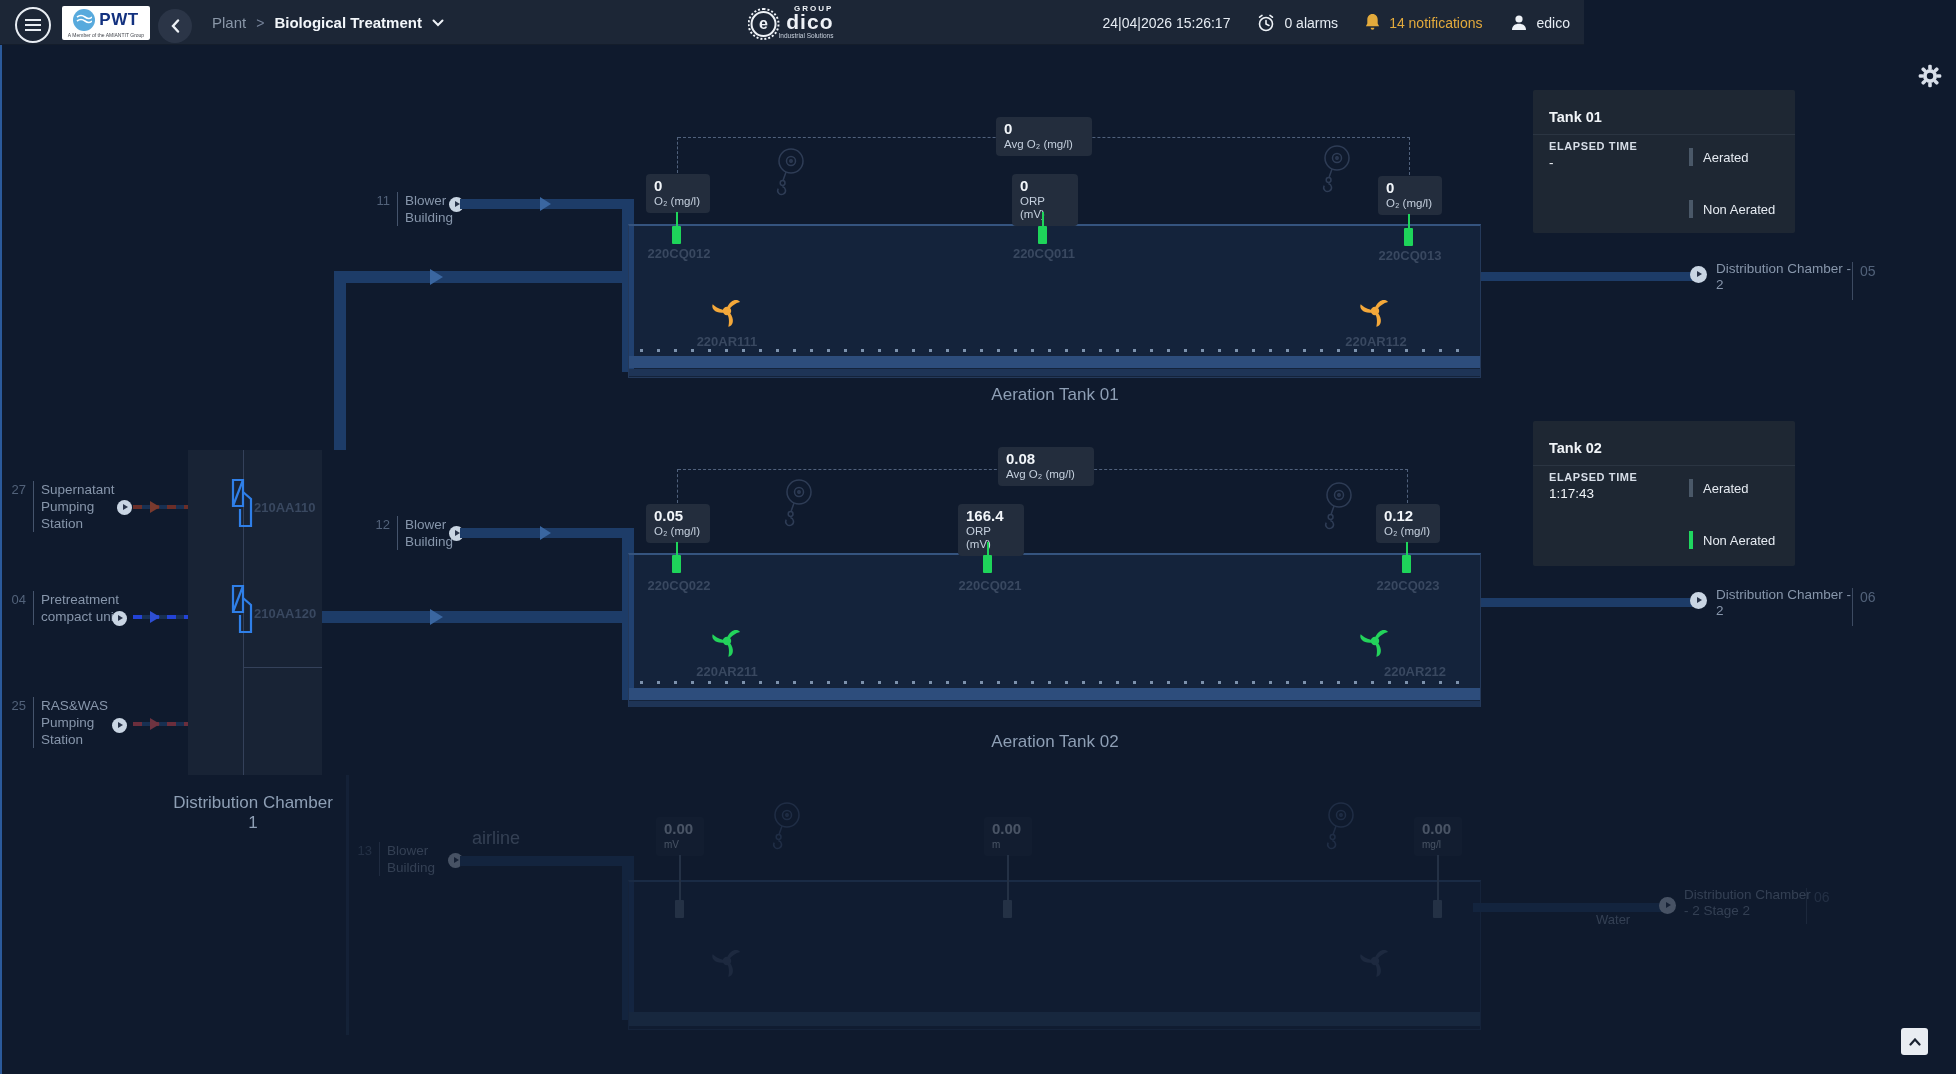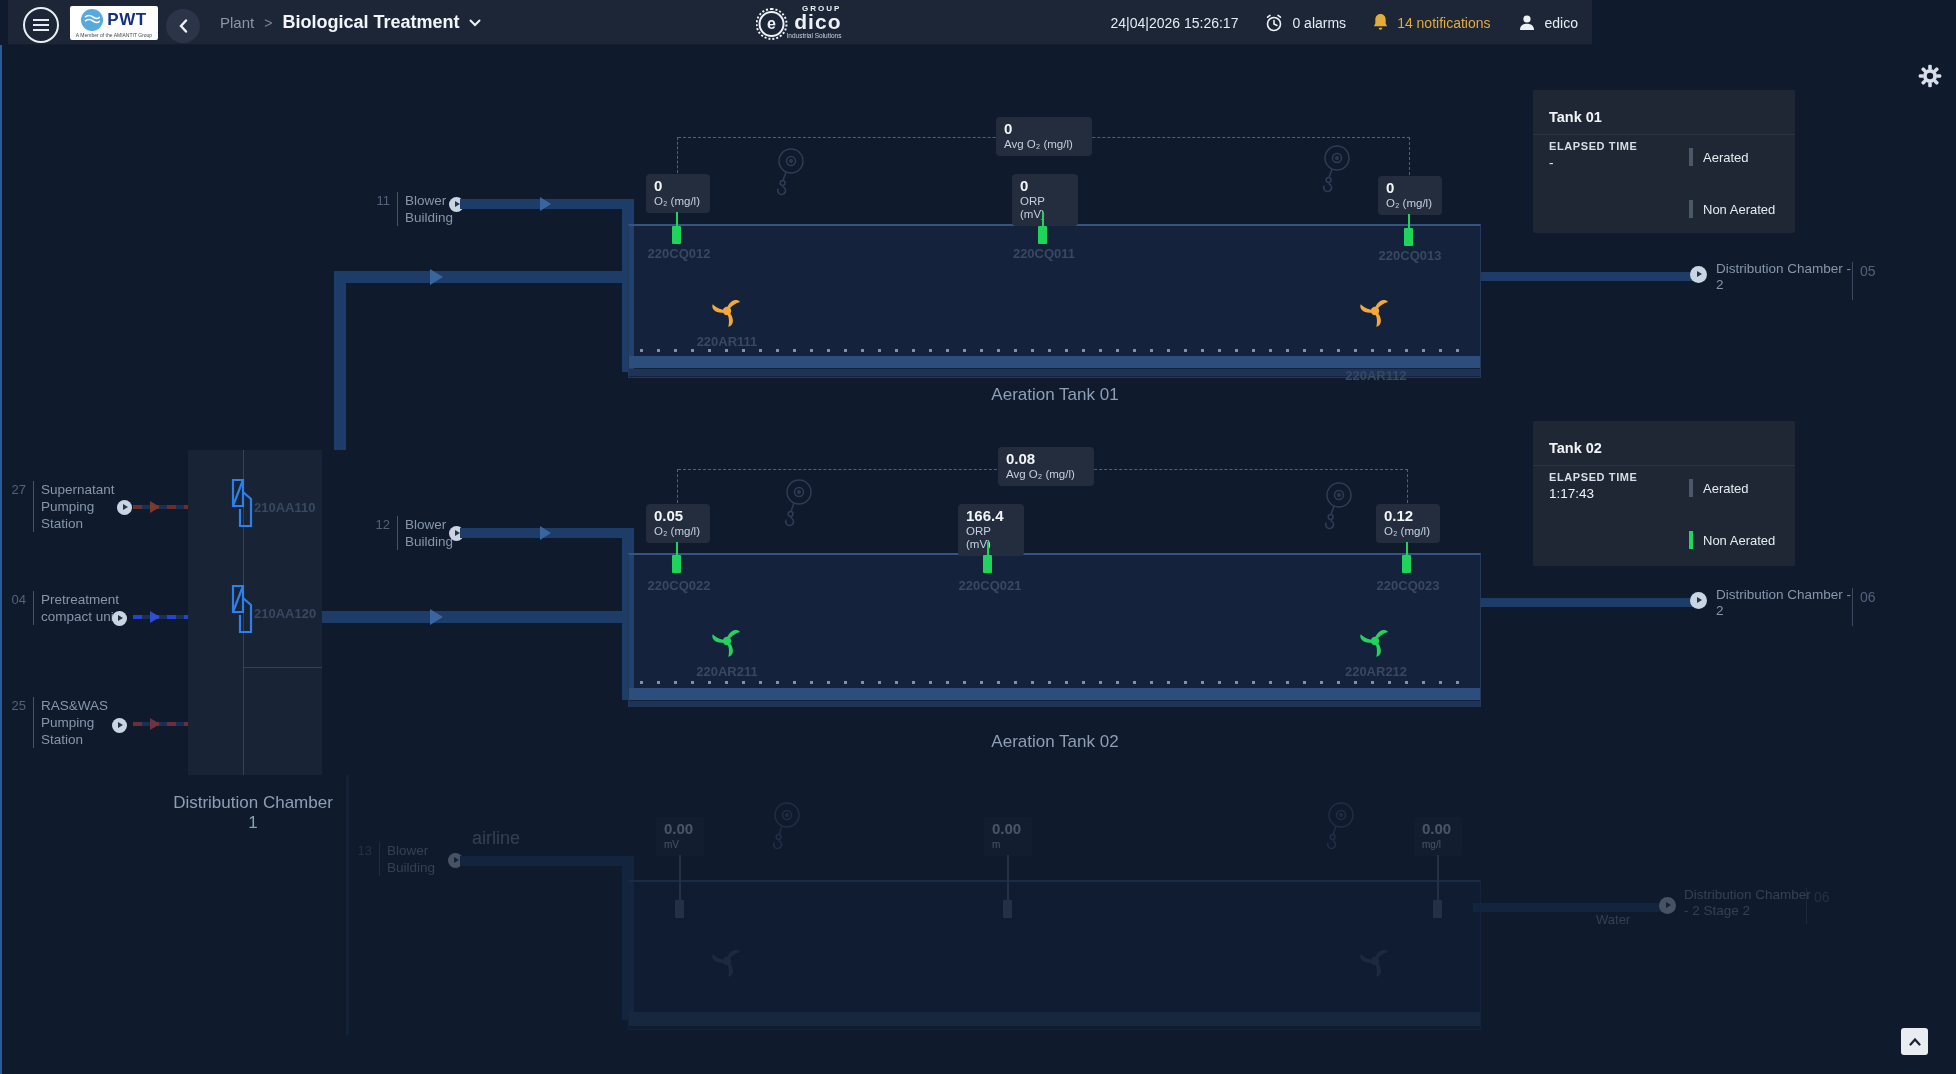--- a/index.html
+++ b/index.html
@@ -2,38 +2,38 @@
 <html><head>
 <meta charset="utf-8">
 <style>
   * { margin:0; padding:0; box-sizing:border-box; }
   html,body { background:#0b1220; }
   .app { position:relative; width:1956px; height:1074px; overflow:hidden;
          background:#0f1a2d; font-family:"Liberation Sans", sans-serif; }
 
   
   .header { position:absolute; left:0; top:0; width:1584px; height:45px;
-            background:#1c2636; border-bottom:1px solid #141d2b; z-index:50;margin-left:8px; }
+            background:#1c2636; border-bottom:1px solid #141d2b; z-index:50; }
   .menu-btn { position:absolute; left:15px; top:7px; width:36px; height:36px; border-radius:50%;
               border:2px solid #e8edf3; display:flex; flex-direction:column; justify-content:center;
               align-items:center; gap:3px; cursor:pointer; }
   .menu-btn i { width:16px; height:2px; background:#e8edf3; }
   .brand-box { position:absolute; left:62px; top:6px; width:88px; height:34px; background:#ffffff;
                border-radius:2px; display:flex; flex-direction:column; align-items:center; justify-content:center; }
   .brand-row { display:flex; align-items:center; gap:4px; }
   .brand-wave { width:22px; height:22px; border-radius:50%; background:#58aadd; display:flex;
                 align-items:center; justify-content:center; }
   .brand-name { font-size:17px; font-weight:bold; color:#13317f; letter-spacing:.5px; }
   .brand-tag { font-size:5px; color:#44474e; margin-top:1px; white-space:nowrap; }
   .back-btn { position:absolute; left:158px; top:9px; width:34px; height:34px; border-radius:50%;
               background:#2b3547; display:flex; align-items:center; justify-content:center; cursor:pointer; }
   .crumb { position:absolute; left:212px; top:0; height:45px; display:flex; align-items:center; gap:10px; }
   .crumb-root { font-size:15px; color:#8a97a8; cursor:pointer; }
   .crumb-sep { font-size:14px; color:#76839a; }
-  .crumb-cur { font-size:18px; font-weight:bold; color:#f2f6fa; }
+  .crumb-cur { font-size:15px; font-weight:bold; color:#f2f6fa; }
   .logo-center { position:absolute; left:50%; top:4px; transform:translateX(-50%);
                  display:flex; align-items:flex-start; gap:2px; }
   .gear-e { width:26px; height:26px; margin-top:7px; border:2px solid #eef2f7; outline:2px dotted #eef2f7;
             outline-offset:1px; border-radius:50%; color:#eef2f7; font-size:16px; font-weight:bold;
             display:flex; align-items:center; justify-content:center; }
   .logo-right { display:flex; flex-direction:column; align-items:flex-end; }
   .logo-group { font-size:8px; letter-spacing:2px; color:#eef2f7; font-weight:bold; }
   .logo-name { font-size:21px; font-weight:bold; color:#eef2f7; line-height:18px; letter-spacing:1px; }
   .logo-sub { font-size:6.5px; color:#c9d2de; margin-top:1px; }
   .hdr-right { position:absolute; right:14px; top:0; height:45px; display:flex; align-items:center; gap:26px; }
@@ -328,21 +328,21 @@
     <path d="M17 14 C 20 6 27 4 30 8 C 26 9 21 12 19 16 Z" transform="rotate(120 17 17)"></path>
     <path d="M17 14 C 20 6 27 4 30 8 C 26 9 21 12 19 16 Z" transform="rotate(240 17 17)"></path>
   </svg>
   <div class="tag" style="left:693px; top:334px; width:68px;">220AR111</div>
   <svg class="abs" style="left:1358px; top:294px;" width="34" height="34" viewBox="0 0 34 34" fill="#f4a83a">
     <circle cx="17" cy="17" r="4.2"></circle>
     <path d="M17 14 C 20 6 27 4 30 8 C 26 9 21 12 19 16 Z"></path>
     <path d="M17 14 C 20 6 27 4 30 8 C 26 9 21 12 19 16 Z" transform="rotate(120 17 17)"></path>
     <path d="M17 14 C 20 6 27 4 30 8 C 26 9 21 12 19 16 Z" transform="rotate(240 17 17)"></path>
   </svg>
-  <div class="tag" style="left:1341px; top:334px; width:70px;margin-top:34px;">220AR112</div>
+  <div class="tag" style="left:1341px; top:334px; width:70px;">220AR112</div>
 
   <div class="pipe" style="left:1481px; top:272px; width:212px; height:9px;"></div>
   <div class="play lg" style="left:1690px; top:266px;"></div>
   <div class="out-lbl" style="left:1716px; top:261px;">Distribution Chamber - 2</div>
   <div class="vdiv" style="left:1852px; top:262px; height:38px;"></div>
   <div class="out-num" style="left:1860px; top:263px;">05</div>
 
   <div class="panel" style="top:90px; height:143px;">
     <div class="panel-title">Tank 01</div>
     <div class="el-lbl">ELAPSED TIME</div>
@@ -420,21 +420,21 @@
     <path d="M17 14 C 20 6 27 4 30 8 C 26 9 21 12 19 16 Z" transform="rotate(120 17 17)"></path>
     <path d="M17 14 C 20 6 27 4 30 8 C 26 9 21 12 19 16 Z" transform="rotate(240 17 17)"></path>
   </svg>
   <div class="tag" style="left:693px; top:664px; width:68px;">220AR211</div>
   <svg class="abs" style="left:1358px; top:624px;" width="34" height="34" viewBox="0 0 34 34" fill="#23d35b">
     <circle cx="17" cy="17" r="4.2"></circle>
     <path d="M17 14 C 20 6 27 4 30 8 C 26 9 21 12 19 16 Z"></path>
     <path d="M17 14 C 20 6 27 4 30 8 C 26 9 21 12 19 16 Z" transform="rotate(120 17 17)"></path>
     <path d="M17 14 C 20 6 27 4 30 8 C 26 9 21 12 19 16 Z" transform="rotate(240 17 17)"></path>
   </svg>
-  <div class="tag" style="left:1341px; top:664px; width:70px;">220AR212</div>
+  <div class="tag" style="left:1380px; top:664px; width:70px;">220AR212</div>
 
   <div class="pipe" style="left:1481px; top:598px; width:212px; height:9px;"></div>
   <div class="play lg" style="left:1690px; top:592px;"></div>
   <div class="out-lbl" style="left:1716px; top:587px;">Distribution Chamber - 2</div>
   <div class="vdiv" style="left:1852px; top:588px; height:38px;"></div>
   <div class="out-num" style="left:1860px; top:589px;">06</div>
 
   <div class="panel" style="top:421px; height:145px;">
     <div class="panel-title">Tank 02</div>
     <div class="el-lbl">ELAPSED TIME</div>

